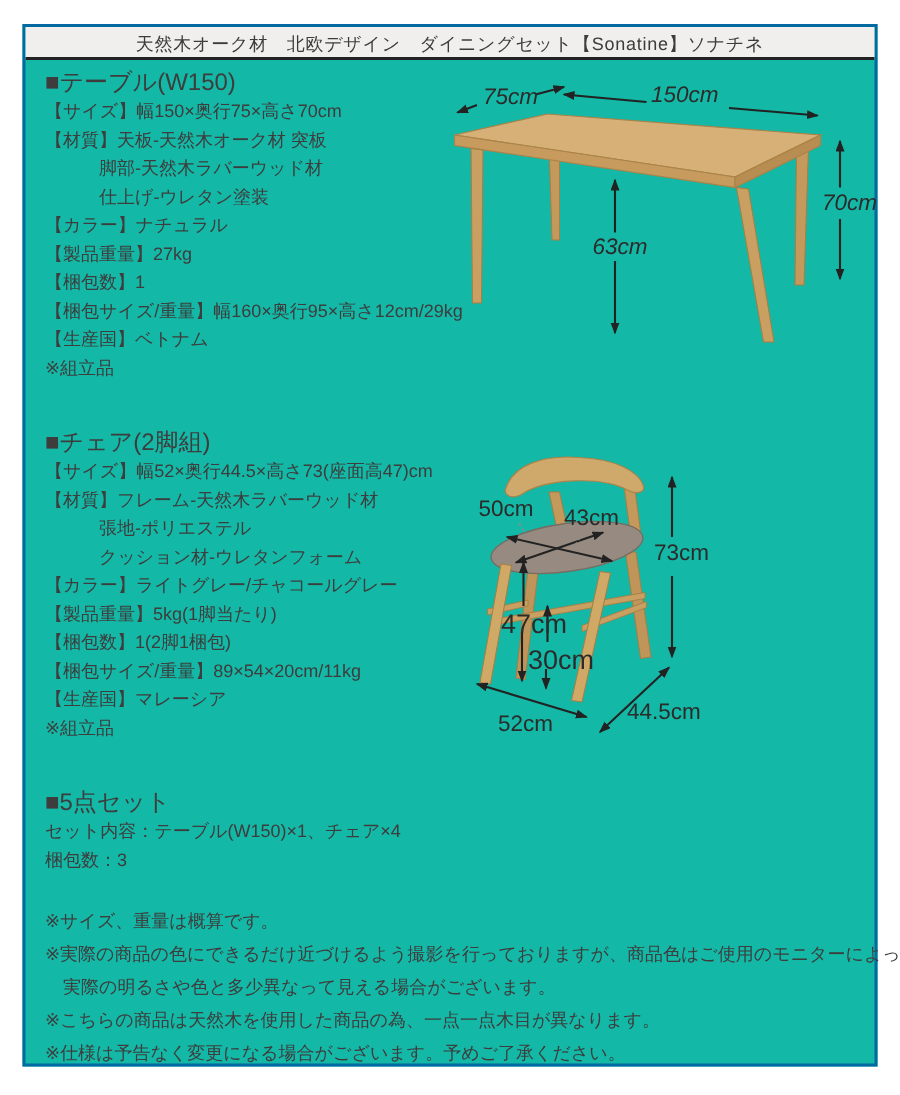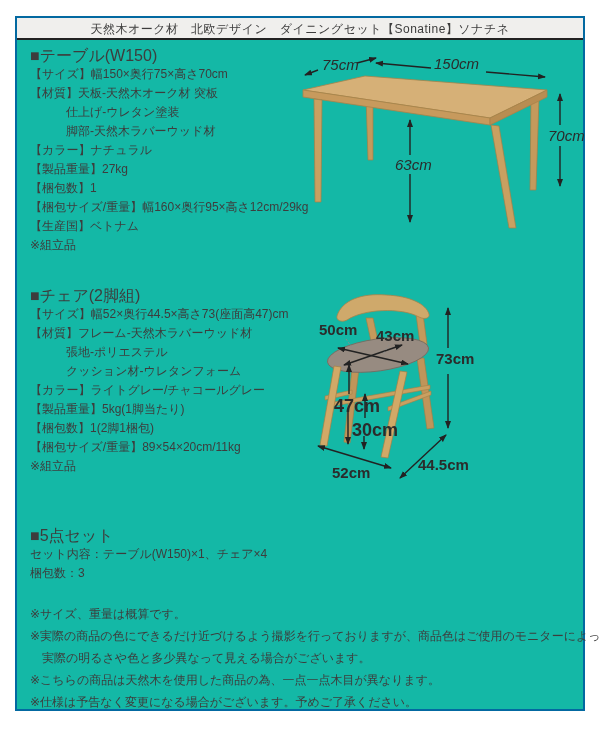--- a/index.html
+++ b/index.html
@@ -21,59 +21,60 @@
   .content { position:relative; width:100%; height:665px; }
   .spec { position:absolute; left:13px; font-size:12px; line-height:19px; white-space:nowrap; }
   .spec .h { font-size:16px; }
   .spec-table { top:6px; }
   .spec-chair { top:246px; }
   .spec-set   { top:486px; }
   .notes { position:absolute; left:13px; top:563px; font-size:12px; line-height:22px; white-space:nowrap; }
   .diagram { position:absolute; }
   .diagram svg { position:absolute; left:0; top:0; }
   .diagram-table { left:278px; top:6px;  width:296px; height:200px;font-style:italic; }
-  .diagram-chair { left:283px; top:248px; width:235px; height:205px;font-weight:bold; }
+  .diagram-chair { left:283px; top:258px; width:235px; height:205px; }
   .dim { position:absolute; font-size:15px; color:#2b2b2b; white-space:nowrap; }
   .dim.sm { font-size:18px; }
 </style>
 </head>
 <body>
 
 <div class="sheet">
 
   <div class="sheet-header">
     <span>天然木オーク材　北欧デザイン　ダイニングセット【Sonatine】ソナチネ</span>
   </div>
 
   <div class="content">
 
     <div class="spec spec-table">
       <div class="h">■テーブル(W150)</div>
       <div>【サイズ】幅150×奥行75×高さ70cm</div>
       <div>【材質】天板-天然木オーク材 突板</div>
+      <div>　　　脚部-天然木ラバーウッド材</div>
       <div>　　　仕上げ-ウレタン塗装</div>
-      <div>　　　脚部-天然木ラバーウッド材</div>
       <div>【カラー】ナチュラル</div>
       <div>【製品重量】27kg</div>
       <div>【梱包数】1</div>
       <div>【梱包サイズ/重量】幅160×奥行95×高さ12cm/29kg</div>
       <div>【生産国】ベトナム</div>
       <div>※組立品</div>
     </div>
 
     <div class="spec spec-chair">
       <div class="h">■チェア(2脚組)</div>
       <div>【サイズ】幅52×奥行44.5×高さ73(座面高47)cm</div>
       <div>【材質】フレーム-天然木ラバーウッド材</div>
       <div>　　　張地-ポリエステル</div>
       <div>　　　クッション材-ウレタンフォーム</div>
       <div>【カラー】ライトグレー/チャコールグレー</div>
       <div>【製品重量】5kg(1脚当たり)</div>
       <div>【梱包数】1(2脚1梱包)</div>
       <div>【梱包サイズ/重量】89×54×20cm/11kg</div>
+      <div>【生産国】マレーシア</div>
       <div>※組立品</div>
     </div>
 
     <div class="spec spec-set">
       <div class="h">■5点セット</div>
       <div>セット内容：テーブル(W150)×1、チェア×4</div>
       <div>梱包数：3</div>
     </div>
 
     <div class="notes">

